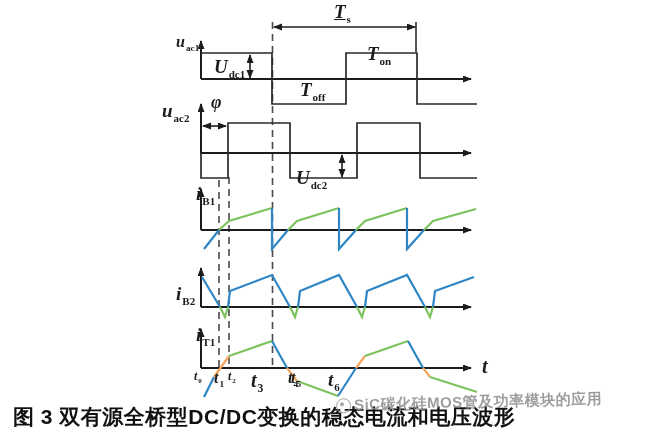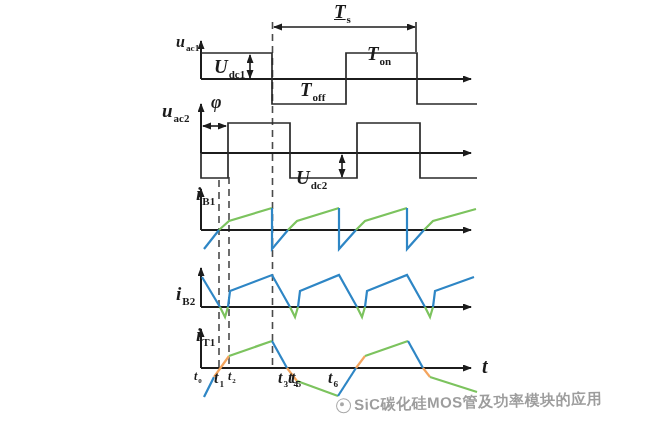--- a/index.html
+++ b/index.html
@@ -117,25 +117,26 @@
       <div class="lbl" style="left: 162px; top: 101px; font-size: 19px;"><span>u</span><sub>ac2</sub></div>
       <div class="lbl" style="left: 211px; top: 93px; font-size: 18px;"><span>φ</span></div>
       <div class="lbl" style="left: 296px; top: 168px; font-size: 19px;"><span>U</span><sub>dc2</sub></div>
       <div class="lbl" style="left: 176px; top: 184px; font-size: 19px; margin-left: 20px;"><span>i</span><sub>B1</sub></div>
       <div class="lbl" style="left: 176px; top: 260px; font-size: 19px; margin-top: 24px;"><span>i</span><sub>B2</sub></div>
       <div class="lbl" style="left: 176px; top: 325px; font-size: 19px; margin-left: 20px;"><span>i</span><sub>T1</sub></div>
       <div class="lbl" style="left: 482px; top: 356px; font-size: 20px;"><span>t</span></div>
       <div class="lbl" style="left: 194px; top: 370px; font-size: 12px;"><span>t</span><sub>0</sub></div>
       <div class="lbl" style="left: 214px; top: 370px; font-size: 16px;"><span>t</span><sub>1</sub></div>
       <div class="lbl" style="left: 228px; top: 370px; font-size: 12px;"><span>t</span><sub>2</sub></div>
-      <div class="lbl" style="left: 278px; top: 370px; font-size: 16px;"><span>t</span><sub>3</sub></div>
+      <div class="lbl" style="left: 251px; top: 370px; font-size: 20px;"><span>t</span><sub>3</sub></div>
       <div class="lbl" style="left: 288px; top: 370px; font-size: 16px;"><span>t</span><sub>4</sub></div>
       <div class="lbl" style="left: 291px; top: 370px; font-size: 16px;"><span>t</span><sub>5</sub></div>
-      <div class="lbl" style="left: 328px; top: 370px; font-size: 16px;"><span>t</span><sub>6</sub></div>
+      <div class="lbl" style="left: 328px; top: 370px; font-size: 19px;"><span>t</span><sub>6</sub></div>
     </div>
 
+  <div class="caption">图 3  双有源全桥型DC/DC变换的稳态电流和电压波形</div>
 
   <div class="watermark">
     <span class="wm-icon"></span>
     <span>SiC碳化硅MOS管及功率模块的应用</span>
   </div>
 
 </div>
 
 </body></html>

